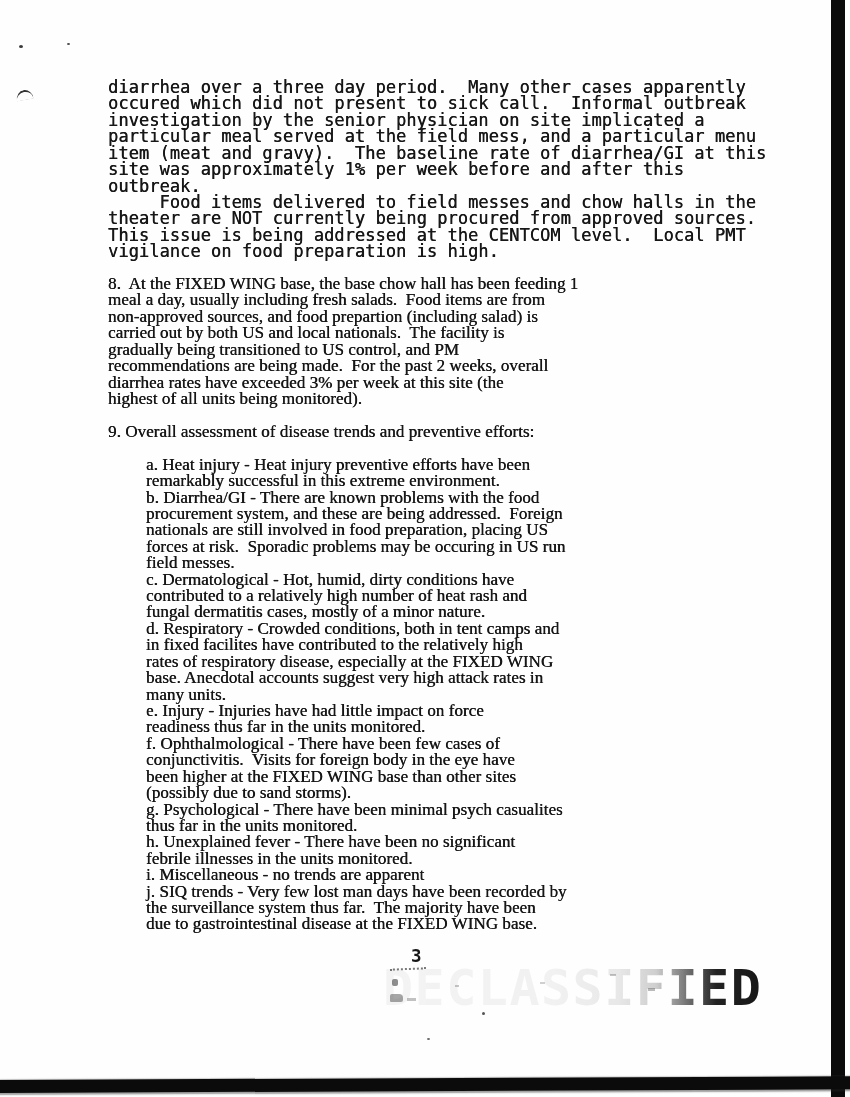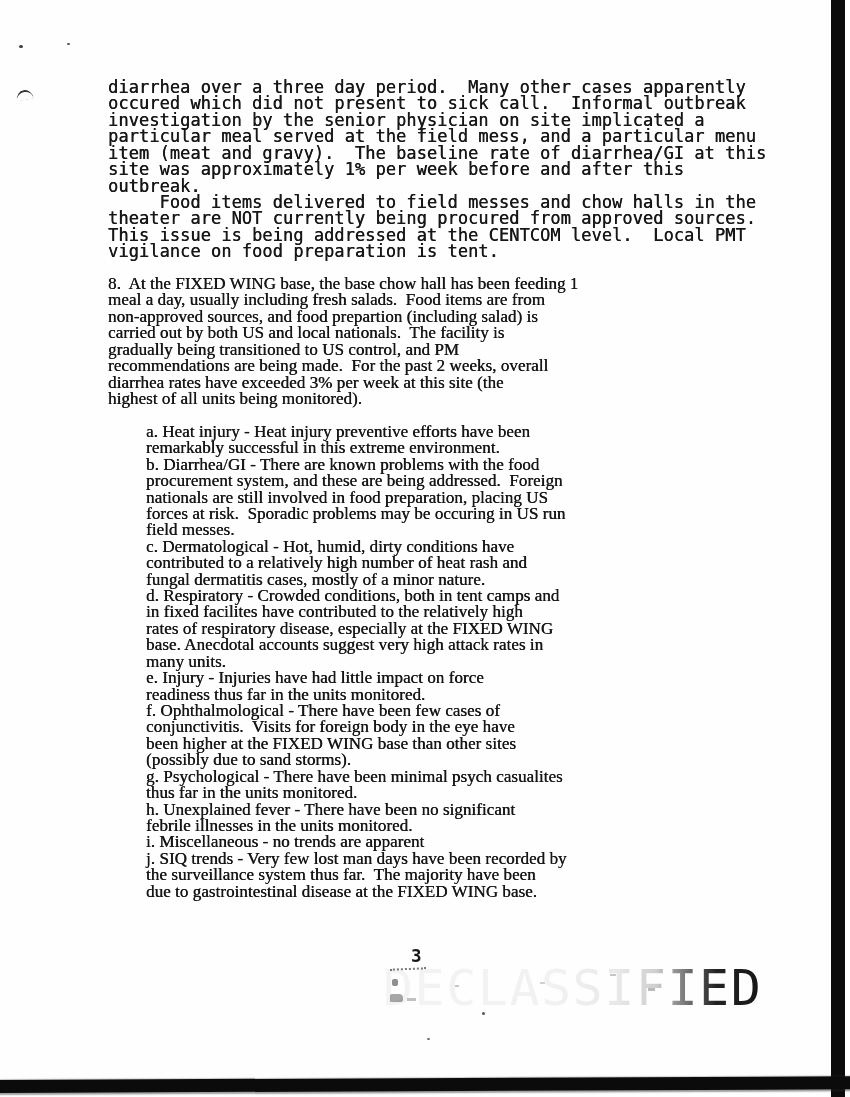--- a/index.html
+++ b/index.html
@@ -36,21 +36,21 @@
     font-weight: bold;
     color: #151515;
     letter-spacing: 0.05px;
   }
 
   
   .stamp {
     position: absolute;
     left: 383px; top: 963px;
     font-family: "DejaVu Sans Mono", monospace;
-    font-weight: normal;
+    font-weight: bold;
     font-size: 50px;
     line-height: 50px;
     letter-spacing: 1.5px;
     white-space: pre;
     background: linear-gradient(90deg,
       rgba(40,40,40,0.05) 0%,
       rgba(40,40,40,0.06) 45%,
       rgba(40,40,40,0.10) 62%,
       rgba(40,40,40,0.22) 72%,
       rgba(25,25,25,0.60) 80%,
@@ -110,29 +110,30 @@
     <div class="tblock">diarrhea over a three day period.  Many other cases apparently
 occured which did not present to sick call.  Informal outbreak
 investigation by the senior physician on site implicated a
 particular meal served at the field mess, and a particular menu
 item (meat and gravy).  The baseline rate of diarrhea/GI at this
 site was approximately 1% per week before and after this
 outbreak.</div>
     <div class="tblock">     Food items delivered to field messes and chow halls in the
 theater are NOT currently being procured from approved sources.
 This issue is being addressed at the CENTCOM level.  Local PMT
-vigilance on food preparation is tent.</div>
+vigilance on food preparation is high.</div>
     <div class="tblock gap-above">8.  At the FIXED WING base, the base chow hall has been feeding 1
 meal a day, usually including fresh salads.  Food items are from
 non-approved sources, and food prepartion (including salad) is
 carried out by both US and local nationals.  The facility is
 gradually being transitioned to US control, and PM
 recommendations are being made.  For the past 2 weeks, overall
 diarrhea rates have exceeded 3% per week at this site (the
 highest of all units being monitored).</div>
+    <div class="tblock gap-above">9. Overall assessment of disease trends and preventive efforts:</div>
     <div class="tblock gap-above subitems">a. Heat injury - Heat injury preventive efforts have been
 remarkably successful in this extreme environment.
 b. Diarrhea/GI - There are known problems with the food
 procurement system, and these are being addressed.  Foreign
 nationals are still involved in food preparation, placing US
 forces at risk.  Sporadic problems may be occuring in US run
 field messes.
 c. Dermatological - Hot, humid, dirty conditions have
 contributed to a relatively high number of heat rash and
 fungal dermatitis cases, mostly of a minor nature.

